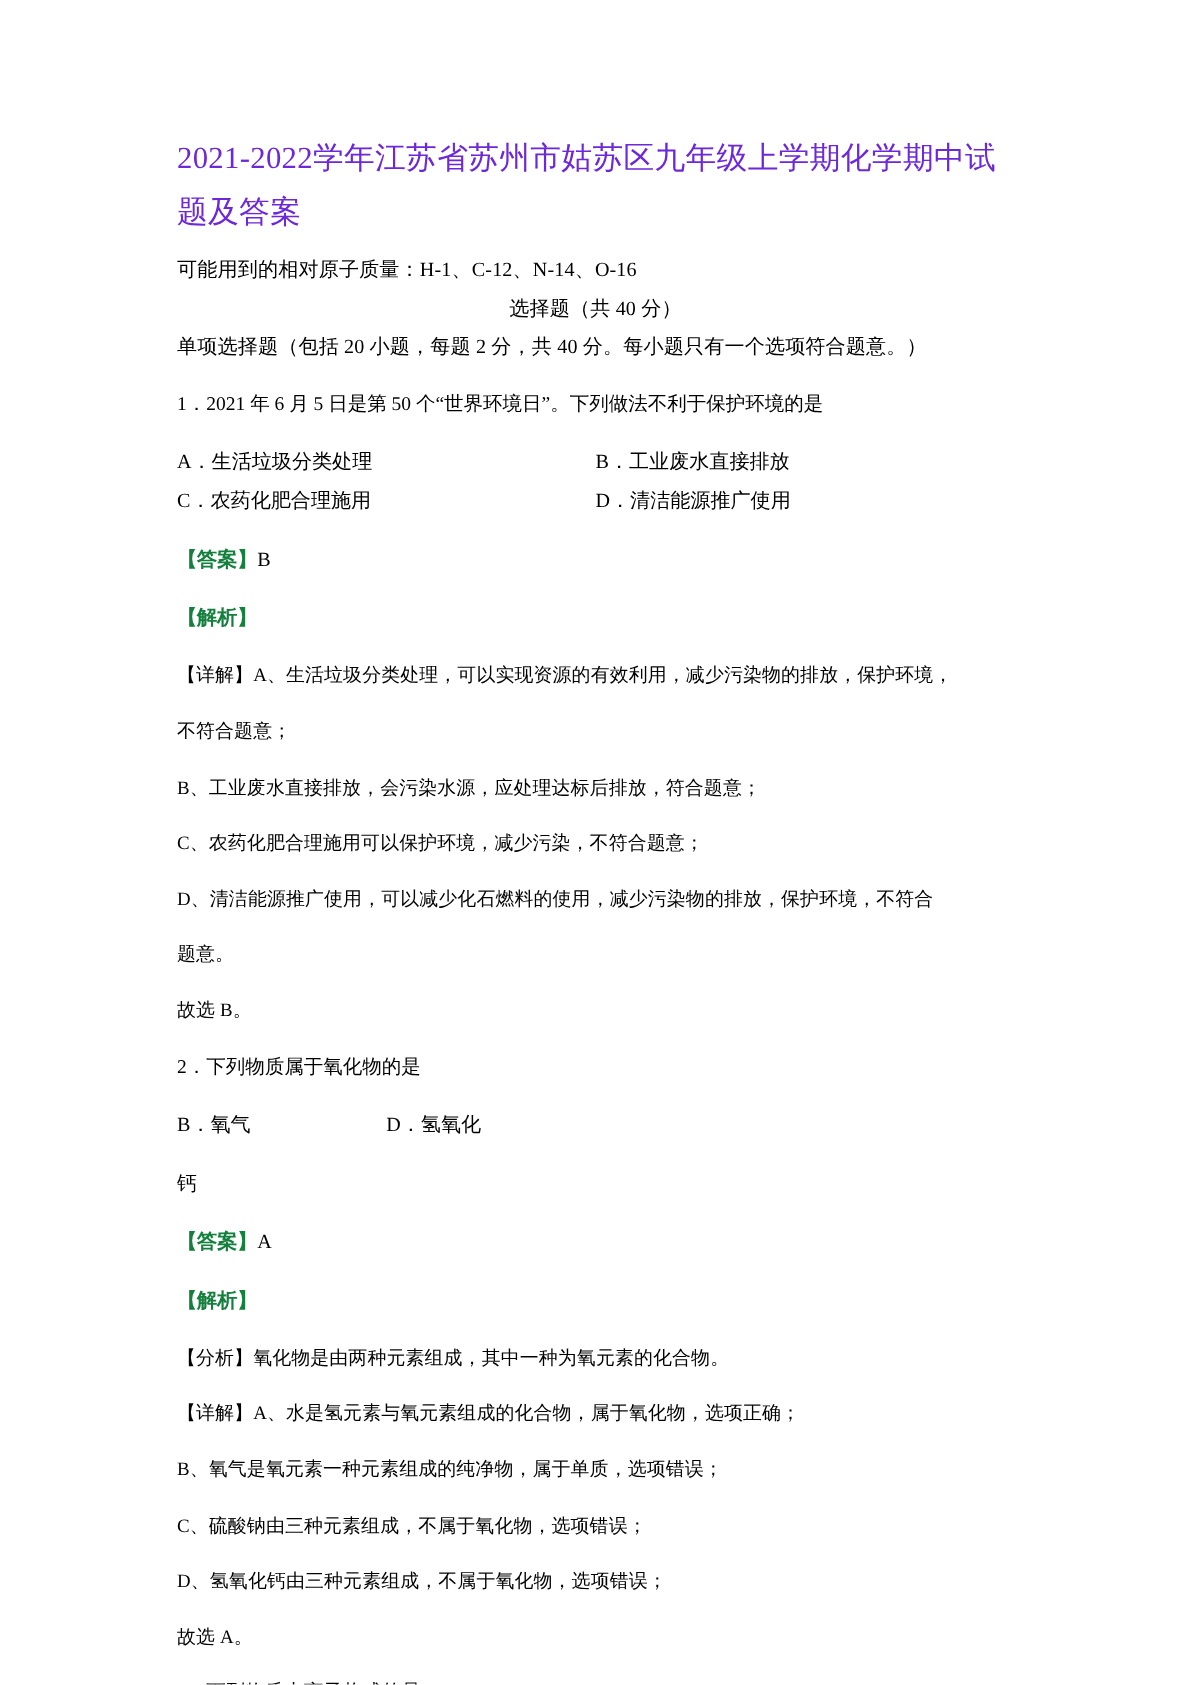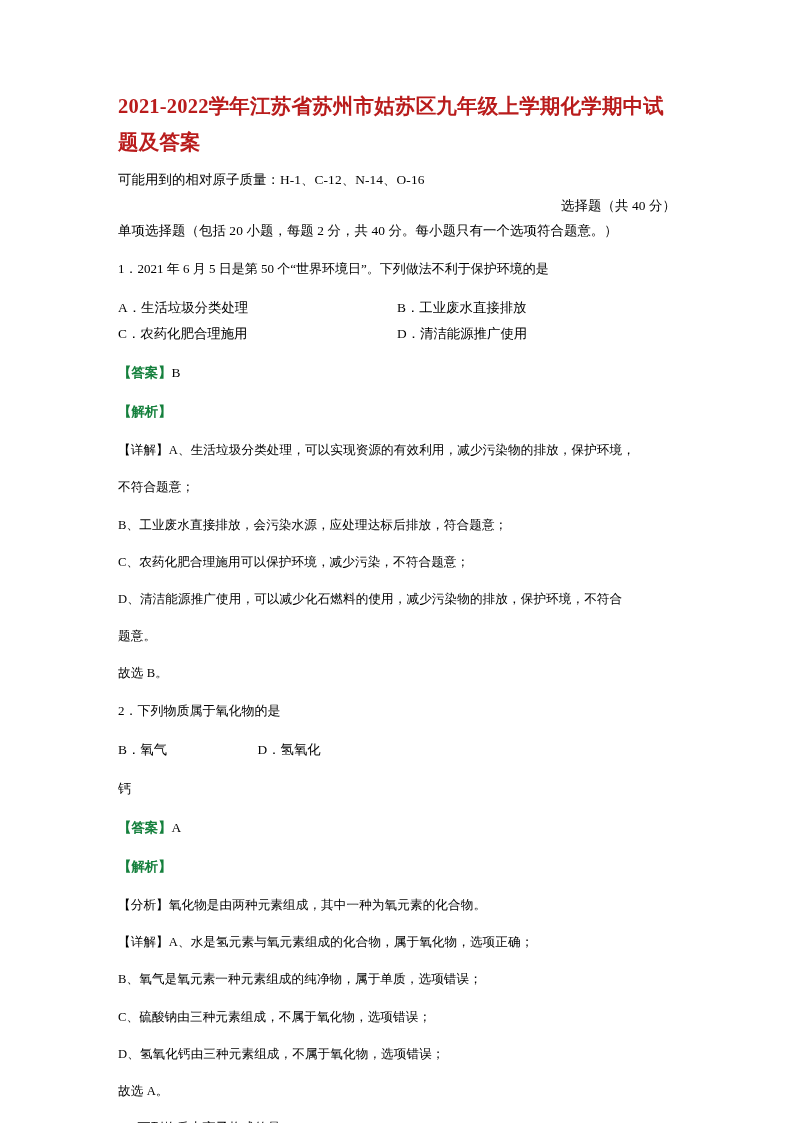--- a/index.html
+++ b/index.html
@@ -17,35 +17,35 @@
   .page {
     position: absolute;
     left: 0; top: 0;
     width: 794px;
     height: 1123px;
     box-sizing: border-box;
     padding: 88px 118px 40px 118px;
   }
   .doc-title {
     font-size: 20.5px;
-    font-weight: bold;
+    font-weight: normal;
     line-height: 1.78;
     letter-spacing: 0.2px;
     margin: 0 0 6px 0;
-    color: #b91c1c;
+    color: #6d28d9;
   }
   .line {
     font-size: 13.4px;
     line-height: 1.92;
     margin: 0;
     color: #000;
     letter-spacing: 0.1px;
   }
   .center {
-    text-align: right;
+    text-align: center;
   }
   .opts {
     display: flex;
     font-size: 13.4px;
     line-height: 1.92;
   }
   .opts.two > div { width: 50%; }
   .opts.four > div { width: 25%; }
   .tag {
     color: #15803d;

